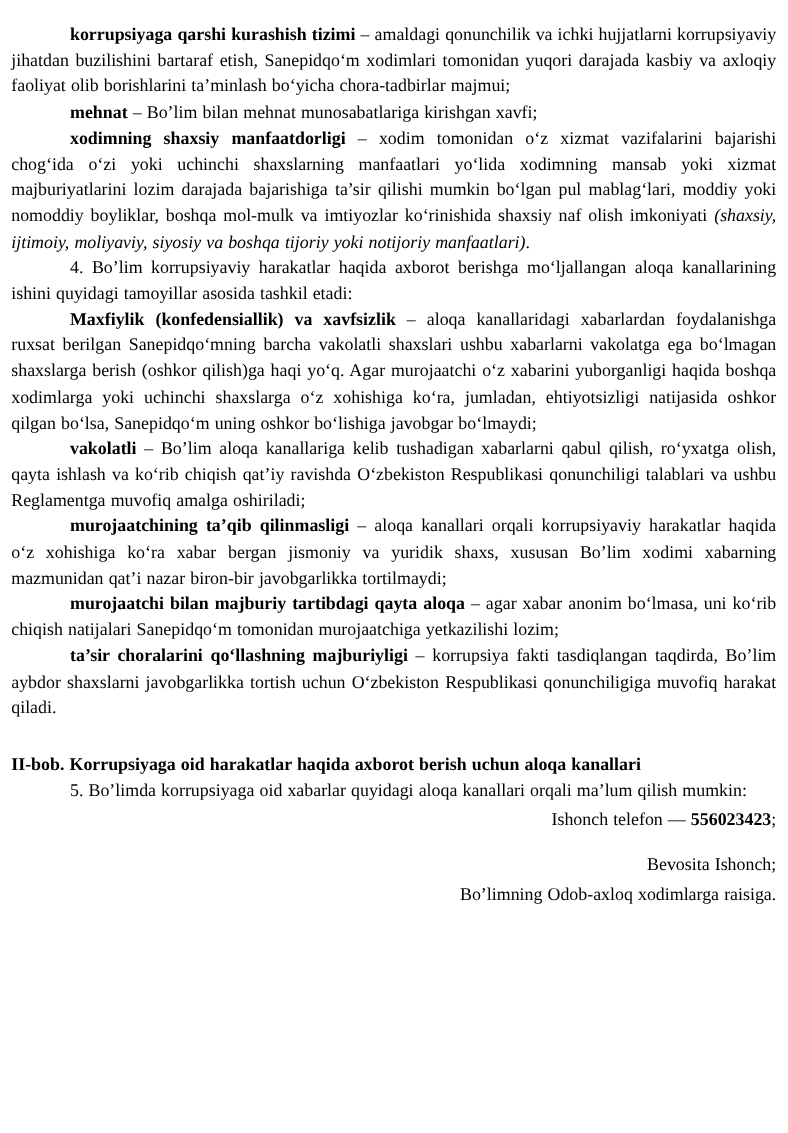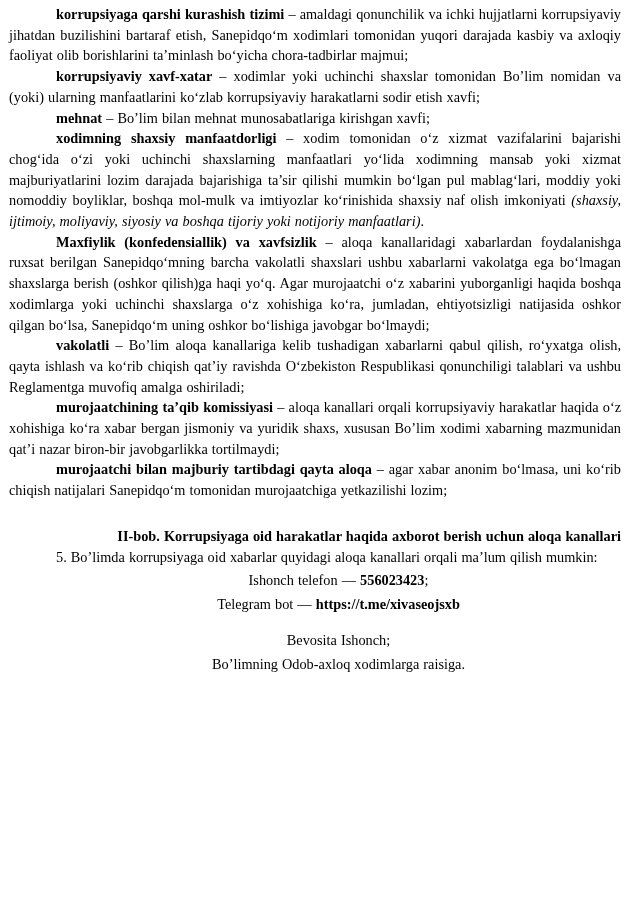--- a/index.html
+++ b/index.html
@@ -11,64 +11,64 @@
     width: 630px;
     height: 906px;
     overflow: hidden;
     font-family: "Liberation Serif", "DejaVu Serif", serif;
     color: #000000;
   }
   .doc {
     box-sizing: border-box;
     width: 630px;
     height: 906px;
-    padding: 4px 9px 0 9px;
+    padding: 18px 9px 0 9px;
     background: #ffffff;
   }
   .doc p {
     margin: 0;
     font-size: 14.3px;
     line-height: 20.7px;
     word-spacing: 0.5px;
   }
   p.body {
     text-align: justify;
     text-indent: 47px;
   }
   p.heading {
-    text-align: right;
+    text-align: left;
     font-weight: bold;
     line-height: 21px;
   }
   p.contact {
     text-indent: 47px;
-    text-align: center;
+    text-align: right;
     line-height: 24px;
   }
   p.spacer { text-indent: 0; }
   p.spacer.lg { height: 25px; }
   p.spacer.sm { height: 12px; }
   .b { font-weight: bold; }
   .i { font-style: italic; }
 </style>
 </head>
 <body>
 
 <div class="doc">
   <div>
       <p class="body"><span class="b">korrupsiyaga qarshi kurashish tizimi</span><span> – amaldagi qonunchilik va ichki hujjatlarni korrupsiyaviy jihatdan buzilishini bartaraf etish, Sanepidqo‘m xodimlari tomonidan yuqori darajada kasbiy va axloqiy faoliyat olib borishlarini ta’minlash bo‘yicha chora-tadbirlar majmui;</span></p>
-      <p class="body"><span class="b">korrupsiyaviy xavf-xatar</span><span> – xodimlar yoki uchinchi shaxslar tomonidan Bo’lim nomidan va (yoki) ularning manfaatlarini ko‘zlab korrupsiyaviy harakatlarni sodir etish xavfi;</span></p>
       <p class="body"><span class="b">mehnat</span><span> – Bo’lim bilan mehnat munosabatlariga kirishgan xavfi;</span></p>
       <p class="body"><span class="b">xodimning shaxsiy manfaatdorligi</span><span> – xodim tomonidan o‘z xizmat vazifalarini bajarishi chog‘ida o‘zi yoki uchinchi shaxslarning manfaatlari yo‘lida xodimning mansab yoki xizmat majburiyatlarini lozim darajada bajarishiga ta’sir qilishi mumkin bo‘lgan pul mablag‘lari, moddiy yoki nomoddiy boyliklar, boshqa mol-mulk va imtiyozlar ko‘rinishida shaxsiy naf olish imkoniyati </span><span class="i">(shaxsiy, ijtimoiy, moliyaviy, siyosiy va boshqa tijoriy yoki notijoriy manfaatlari)</span><span>.</span></p>
+      <p class="body"><span>4. Bo’lim korrupsiyaviy harakatlar haqida axborot berishga mo‘ljallangan aloqa kanallarining ishini quyidagi tamoyillar asosida tashkil etadi:</span></p>
       <p class="body"><span class="b">Maxfiylik (konfedensiallik) va xavfsizlik</span><span> – aloqa kanallaridagi xabarlardan foydalanishga ruxsat berilgan Sanepidqo‘mning barcha vakolatli shaxslari ushbu xabarlarni vakolatga ega bo‘lmagan shaxslarga berish (oshkor qilish)ga haqi yo‘q. Agar murojaatchi o‘z xabarini yuborganligi haqida boshqa xodimlarga yoki uchinchi shaxslarga o‘z xohishiga ko‘ra, jumladan, ehtiyotsizligi natijasida oshkor qilgan bo‘lsa, Sanepidqo‘m uning oshkor bo‘lishiga javobgar bo‘lmaydi;</span></p>
       <p class="body"><span class="b">vakolatli</span><span> – Bo’lim aloqa kanallariga kelib tushadigan xabarlarni qabul qilish, ro‘yxatga olish, qayta ishlash va ko‘rib chiqish qat’iy ravishda O‘zbekiston Respublikasi qonunchiligi talablari va ushbu Reglamentga muvofiq amalga oshiriladi;</span></p>
-      <p class="body"><span class="b">murojaatchining ta’qib komissiyasi</span><span> – aloqa kanallari orqali korrupsiyaviy harakatlar haqida o‘z xohishiga ko‘ra xabar bergan jismoniy va yuridik shaxs, xususan Bo’lim xodimi xabarning mazmunidan qat’i nazar biron-bir javobgarlikka tortilmaydi;</span></p>
+      <p class="body"><span class="b">murojaatchining ta’qib qilinmasligi</span><span> – aloqa kanallari orqali korrupsiyaviy harakatlar haqida o‘z xohishiga ko‘ra xabar bergan jismoniy va yuridik shaxs, xususan Bo’lim xodimi xabarning mazmunidan qat’i nazar biron-bir javobgarlikka tortilmaydi;</span></p>
       <p class="body"><span class="b">murojaatchi bilan majburiy tartibdagi qayta aloqa</span><span> – agar xabar anonim bo‘lmasa, uni ko‘rib chiqish natijalari Sanepidqo‘m tomonidan murojaatchiga yetkazilishi lozim;</span></p>
+      <p class="body"><span class="b">ta’sir choralarini qo‘llashning majburiyligi</span><span> – korrupsiya fakti tasdiqlangan taqdirda, Bo’lim aybdor shaxslarni javobgarlikka tortish uchun O‘zbekiston Respublikasi qonunchiligiga muvofiq harakat qiladi.</span></p>
       <p class="spacer lg"></p>
       <p class="heading"><span class="b">II-bob. Korrupsiyaga oid harakatlar haqida axborot berish uchun aloqa kanallari</span></p>
       <p class="body"><span>5. Bo’limda korrupsiyaga oid xabarlar quyidagi aloqa kanallari orqali ma’lum qilish mumkin:</span></p>
       <p class="contact"><span>Ishonch telefon — </span><span class="b">556023423</span><span>;</span></p>
-      <p class="contact"><span>Telegram bot — </span><span class="b">https://t.me/xivaseojsxb</span></p>
       <p class="spacer sm"></p>
       <p class="contact"><span>Bevosita Ishonch;</span></p>
       <p class="contact"><span>Bo’limning Odob-axloq xodimlarga raisiga.</span></p>
     </div>
 </div>
 
 </body></html>

